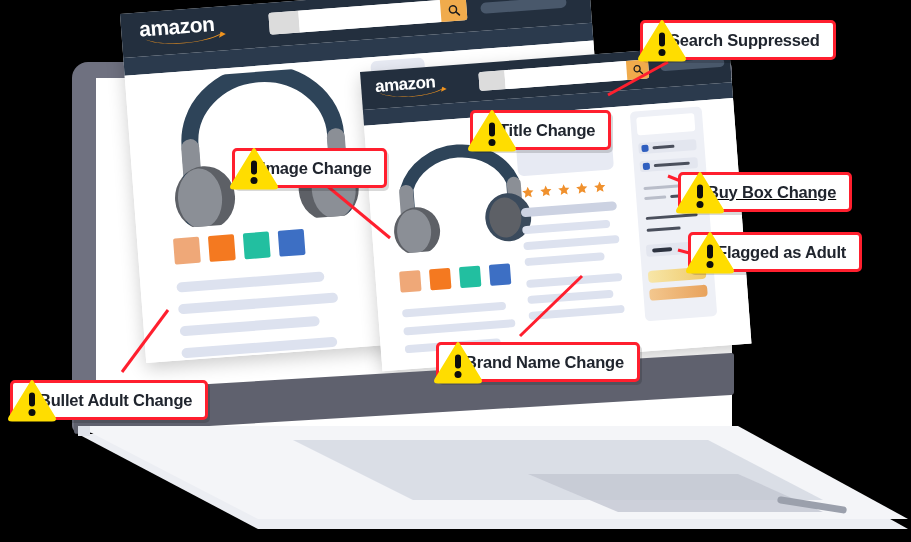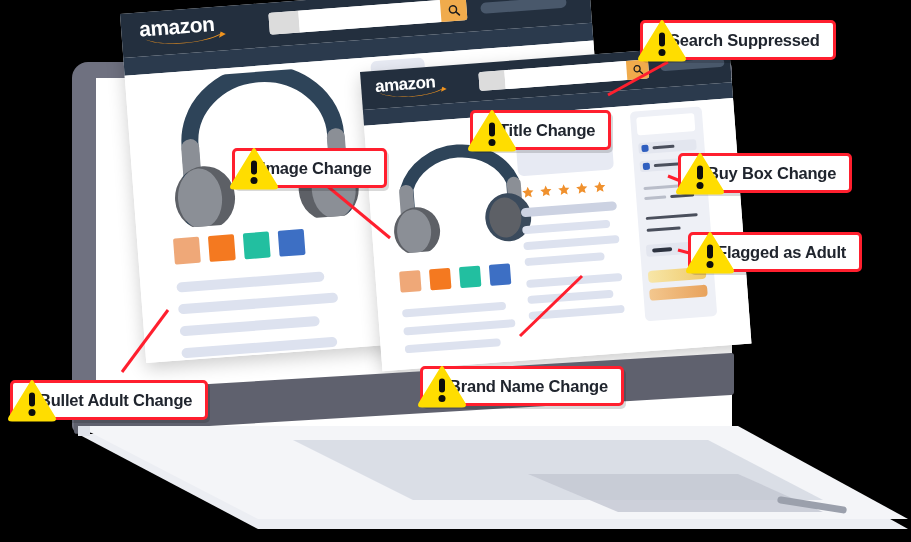--- a/index.html
+++ b/index.html
@@ -298,21 +298,21 @@
     </div>
     <div class="warn">
       <svg viewBox="0 0 48 43">
         <path d="M24 3 L46 39 Q47.5 42 44 42 L4 42 Q0.5 42 2 39 Z" fill="#ffdd00" stroke="#ffdd00" stroke-width="3" stroke-linejoin="round"></path>
         <rect x="21" y="14" width="6" height="14" rx="3" fill="#0d0d0d"></rect>
         <circle cx="24" cy="34" r="3.5" fill="#0d0d0d"></circle>
       </svg>
     </div>
   </div>
 
-  <div class="callout" style="left:678px;top:153px;">
+  <div class="callout" style="left:678px;top:172px;text-decoration:underline;">
     <div class="co-box">
       <span class="co-label">Buy Box Change</span>
     </div>
     <div class="warn">
       <svg viewBox="0 0 48 43">
         <path d="M24 3 L46 39 Q47.5 42 44 42 L4 42 Q0.5 42 2 39 Z" fill="#ffdd00" stroke="#ffdd00" stroke-width="3" stroke-linejoin="round"></path>
         <rect x="21" y="14" width="6" height="14" rx="3" fill="#0d0d0d"></rect>
         <circle cx="24" cy="34" r="3.5" fill="#0d0d0d"></circle>
       </svg>
     </div>
@@ -337,21 +337,21 @@
     </div>
     <div class="warn">
       <svg viewBox="0 0 48 43">
         <path d="M24 3 L46 39 Q47.5 42 44 42 L4 42 Q0.5 42 2 39 Z" fill="#ffdd00" stroke="#ffdd00" stroke-width="3" stroke-linejoin="round"></path>
         <rect x="21" y="14" width="6" height="14" rx="3" fill="#0d0d0d"></rect>
         <circle cx="24" cy="34" r="3.5" fill="#0d0d0d"></circle>
       </svg>
     </div>
   </div>
 
-  <div class="callout" style="left:420px;top:342px;margin-top:24px;">
+  <div class="callout" style="left:436px;top:342px;">
     <div class="co-box">
       <span class="co-label">Brand Name Change</span>
     </div>
     <div class="warn">
       <svg viewBox="0 0 48 43">
         <path d="M24 3 L46 39 Q47.5 42 44 42 L4 42 Q0.5 42 2 39 Z" fill="#ffdd00" stroke="#ffdd00" stroke-width="3" stroke-linejoin="round"></path>
         <rect x="21" y="14" width="6" height="14" rx="3" fill="#0d0d0d"></rect>
         <circle cx="24" cy="34" r="3.5" fill="#0d0d0d"></circle>
       </svg>
     </div>

